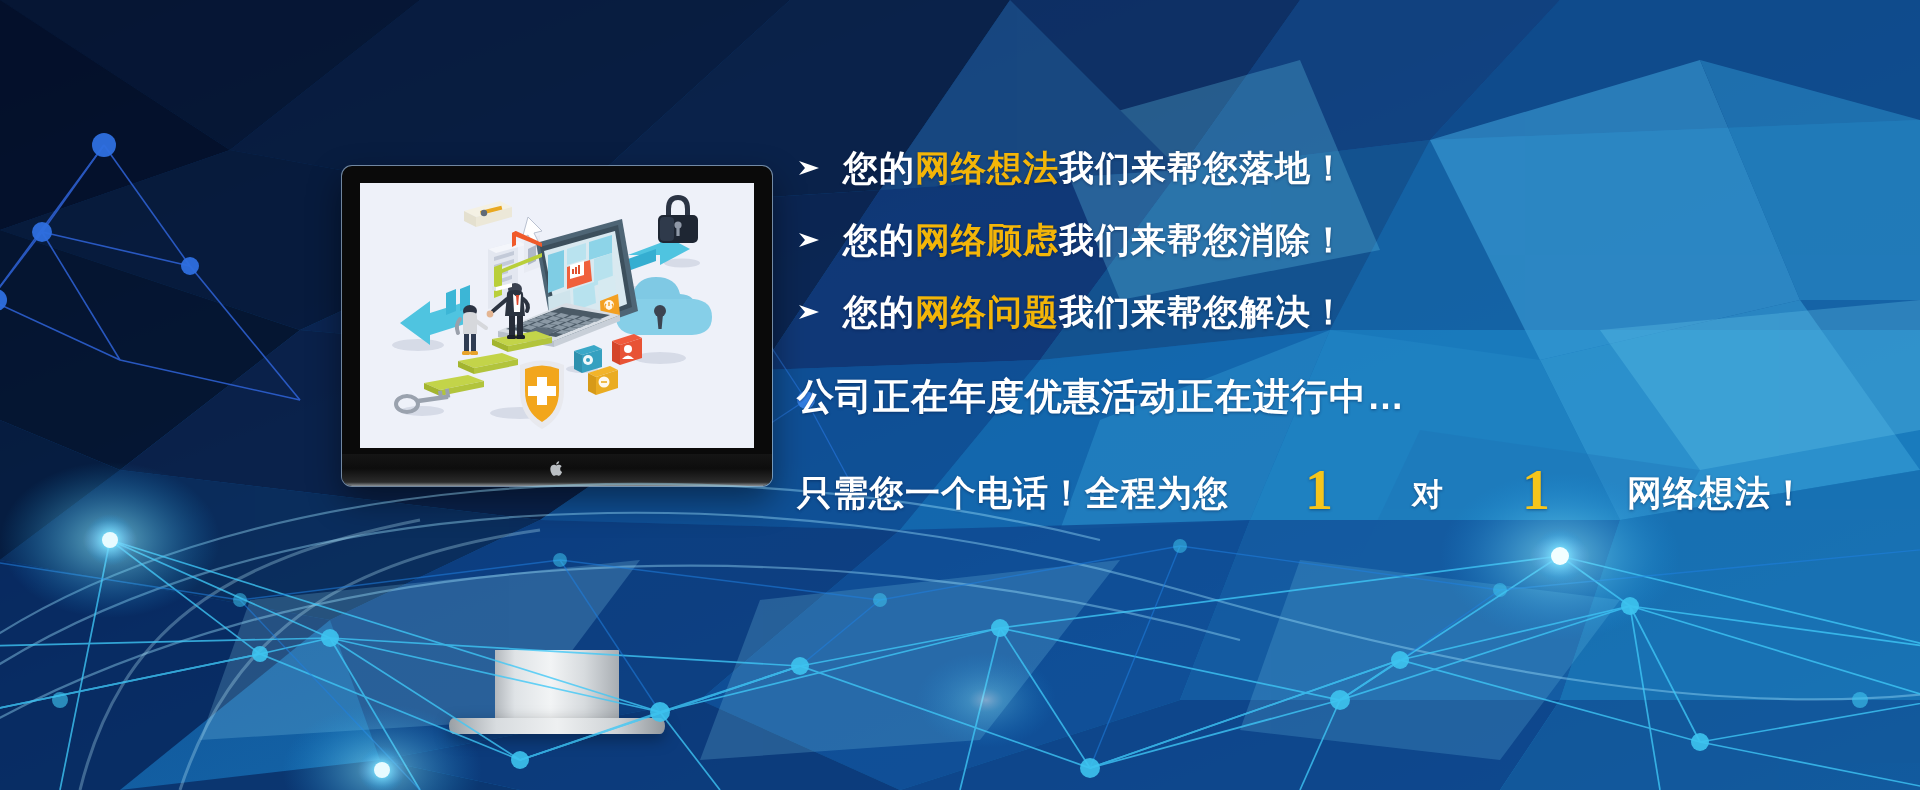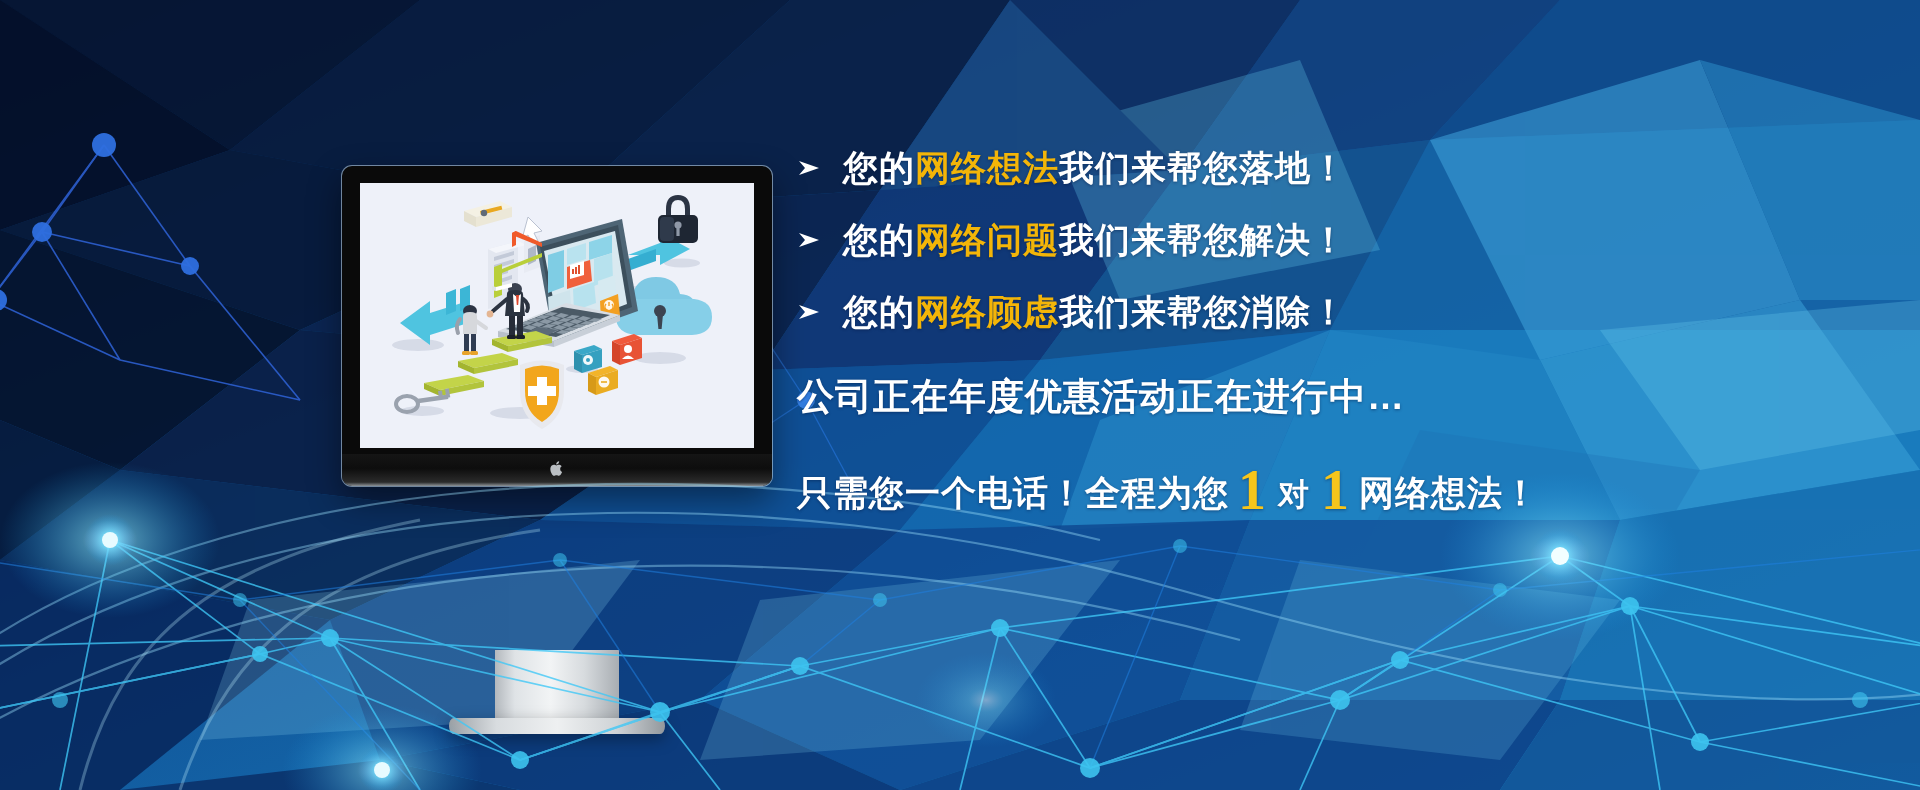--- a/index.html
+++ b/index.html
@@ -55,20 +55,21 @@
   }
   .hl{color:#f3b508;}
   .promo{
     margin-top:30px;font-size:37px;font-weight:bold;color:#ffffff;
     letter-spacing:1px;white-space:nowrap;text-shadow:0 1px 3px rgba(0,20,60,.45);
   }
   .cta{
     margin-top:36px;font-size:35px;font-weight:bold;color:#ffffff;
     letter-spacing:1px;white-space:nowrap;display:flex;align-items:baseline;
     text-shadow:0 1px 3px rgba(0,20,60,.45);
+    justify-content:space-between;
   }
   .big-one{
     font-family:"Liberation Serif","DejaVu Serif",serif;
     font-size:56px;font-weight:bold;color:#f6c51b;
     padding:0 9px;line-height:1;position:relative;top:4px;
   }
   .cta .small{font-size:31px;padding:0 2px;}
 </style>
 </head>
 <body>
@@ -513,30 +514,30 @@
       </span>
       <span class="bullet-text"><span>您的</span><span class="hl">网络想法</span><span>我们来帮您落地！</span></span>
     </div>
 
     <div class="bullet-row">
       <span class="bullet-ico">
         <svg viewBox="0 0 24 18" width="24" height="18">
           <path d="M2 2 L22 9 L2 16 L8 9 Z" fill="#ffffff"></path>
         </svg>
       </span>
-      <span class="bullet-text"><span>您的</span><span class="hl">网络问题</span><span>我们来帮您解决！</span></span>
+      <span class="bullet-text"><span>您的</span><span class="hl">网络顾虑</span><span>我们来帮您消除！</span></span>
     </div>
 
     <div class="bullet-row">
       <span class="bullet-ico">
         <svg viewBox="0 0 24 18" width="24" height="18">
           <path d="M2 2 L22 9 L2 16 L8 9 Z" fill="#ffffff"></path>
         </svg>
       </span>
-      <span class="bullet-text"><span>您的</span><span class="hl">网络顾虑</span><span>我们来帮您消除！</span></span>
+      <span class="bullet-text"><span>您的</span><span class="hl">网络问题</span><span>我们来帮您解决！</span></span>
     </div>
 
     <div class="promo">公司正在年度优惠活动正在进行中…</div>
 
     <div class="cta">
       <span>只需您一个电话！全程为您</span>
       <span class="big-one">1</span>
       <span class="small">对</span>
       <span class="big-one">1</span>
       <span>网络想法！</span>

